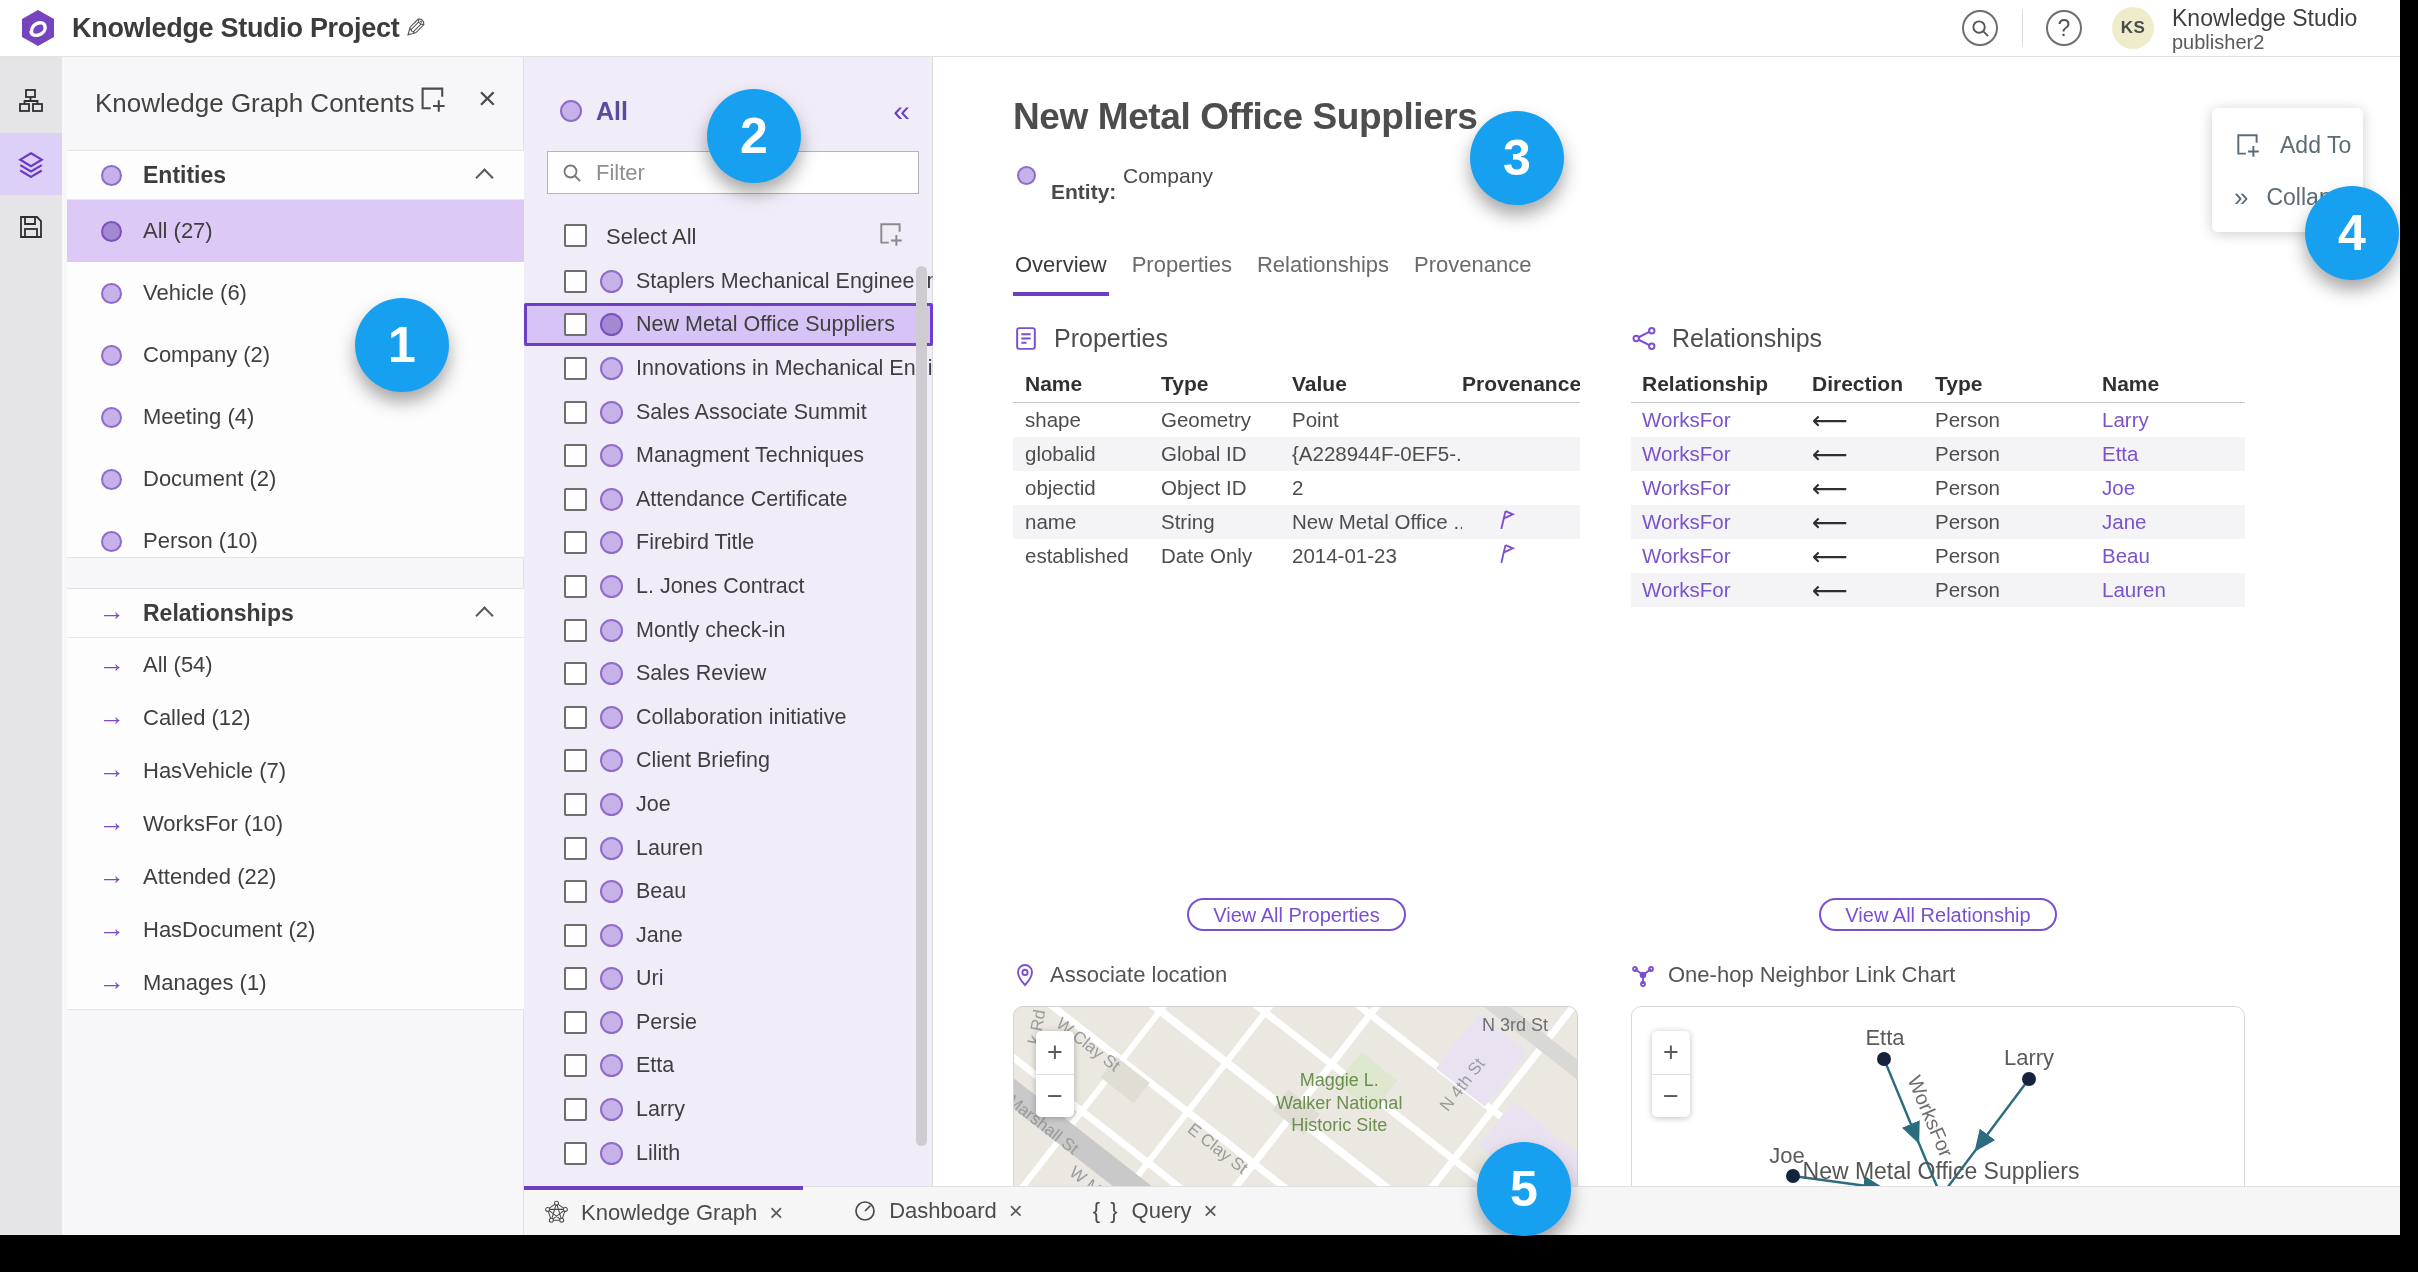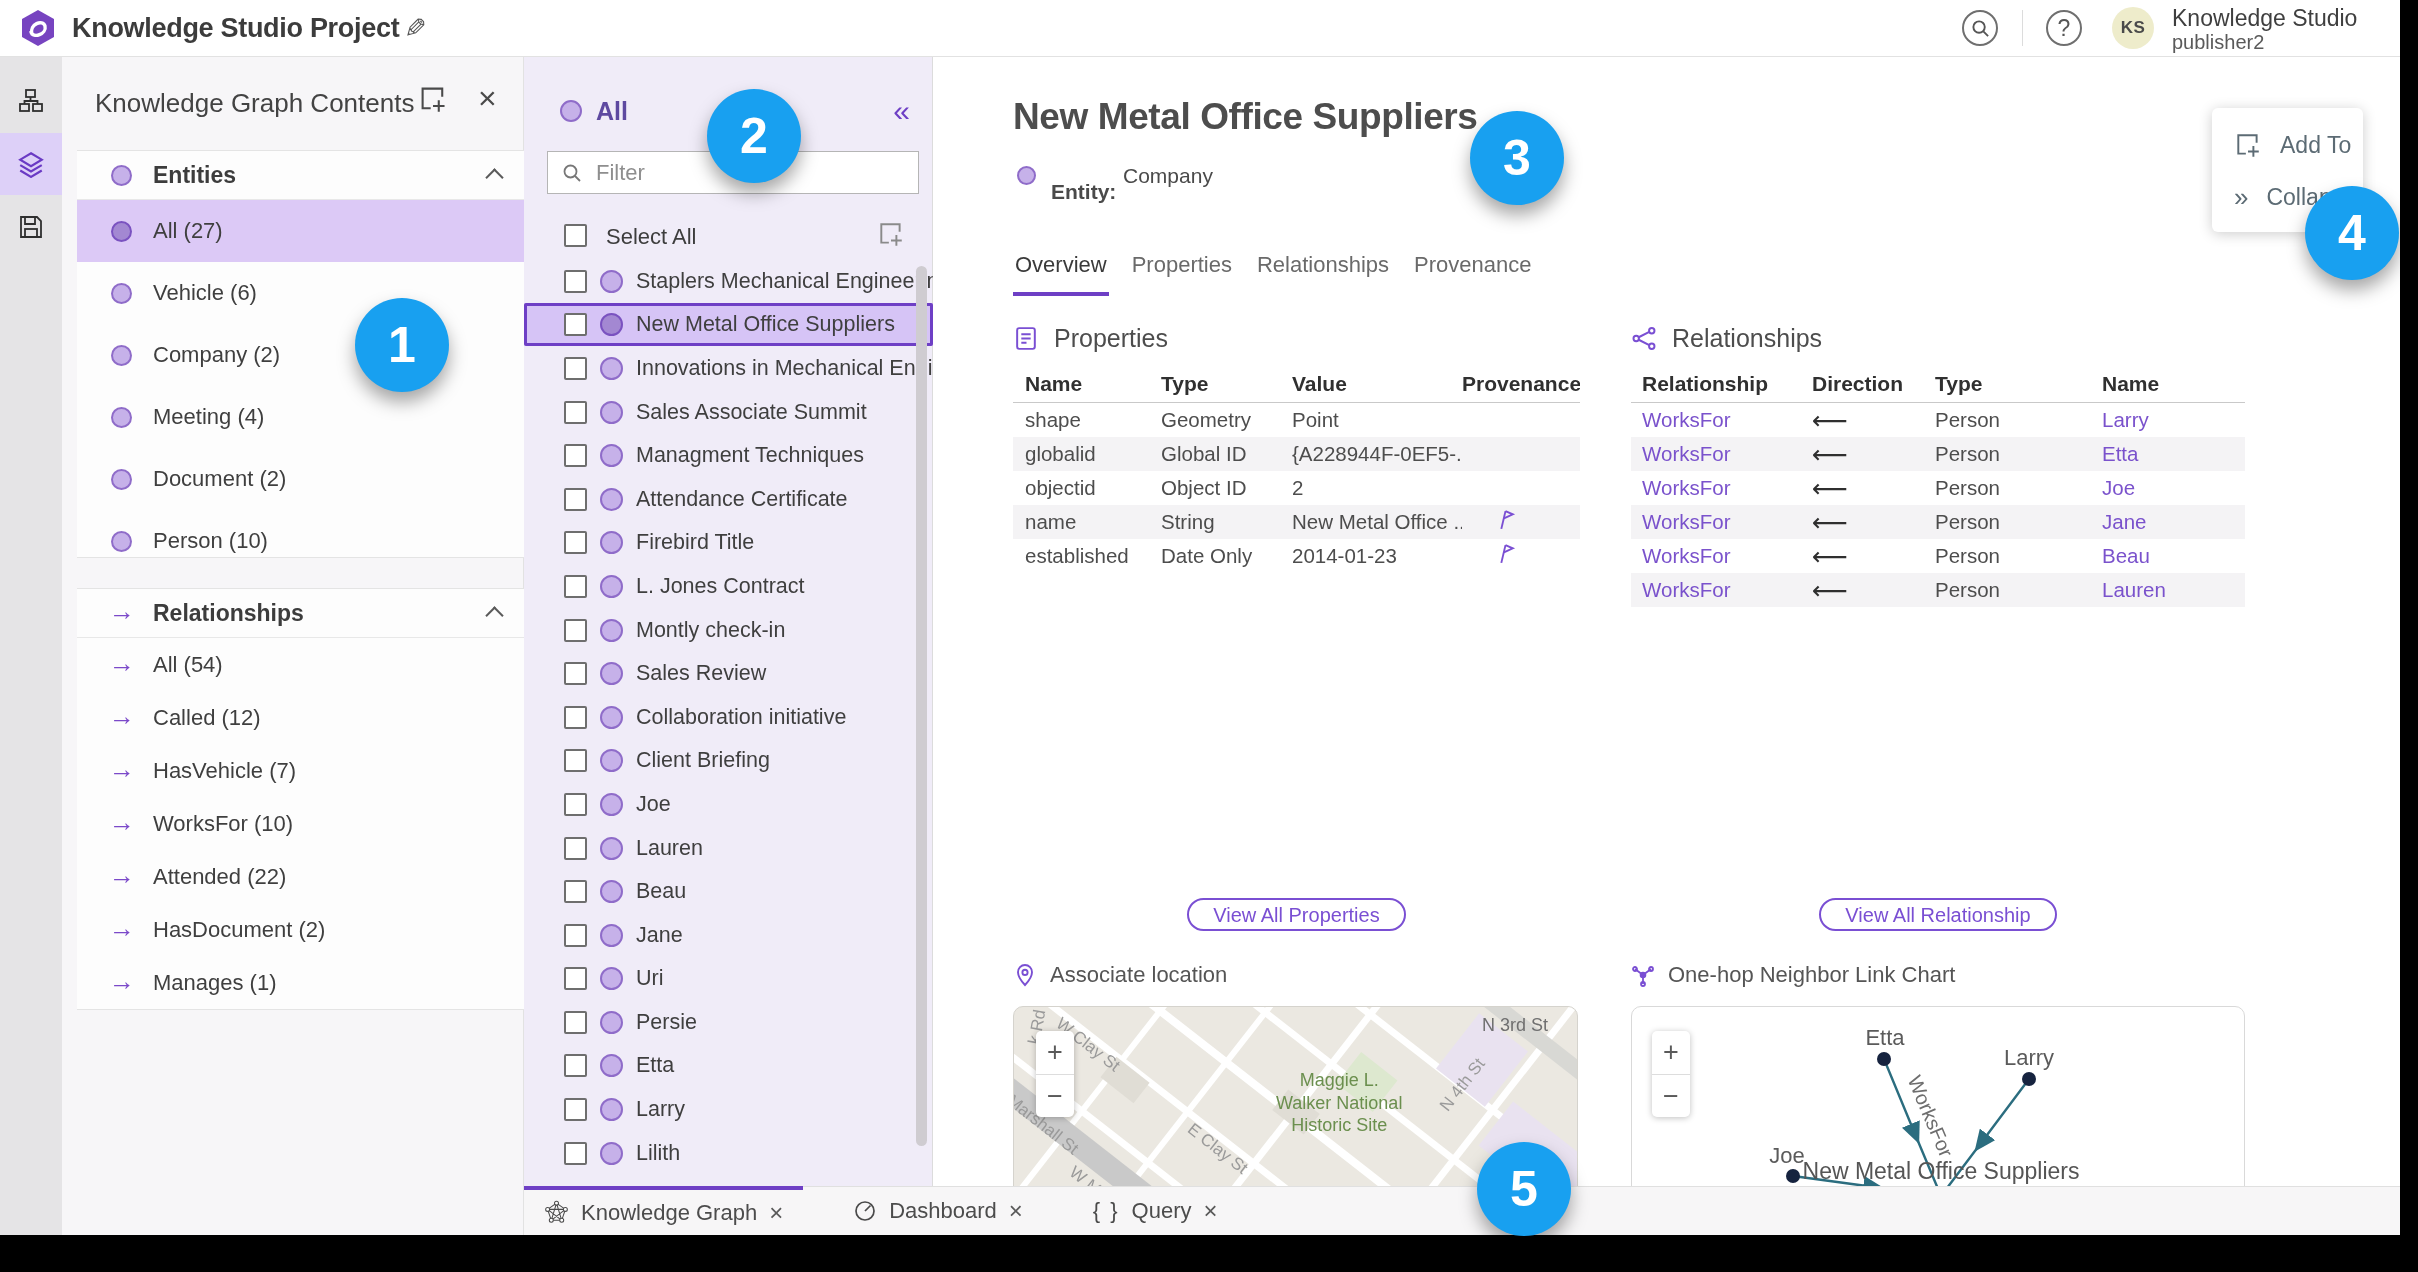--- a/index.html
+++ b/index.html
@@ -22,21 +22,21 @@
   .rail{position:absolute;left:0;top:56px;width:62px;height:1179px;background:#e5e4e6;z-index:5;}
   .rail-item{position:absolute;left:0;width:62px;height:62px;display:flex;align-items:center;justify-content:center;color:#2f2f2f;}
   .rail-item.sel{background:#ddd0f8;color:#6a3ac4;}
   .rail-expand{position:absolute;left:14px;top:1178px;font-size:30px;color:#4f4f4f;cursor:pointer;}
 
   
   .contents{position:absolute;left:62px;top:56px;width:462px;height:1179px;background:#f7f6f8;border-right:1px solid #e2e2e2;box-sizing:border-box;}
   .kg-title{position:absolute;left:33px;top:32px;font-size:26px;color:#434343;}
   .kg-add{position:absolute;left:356px;top:28px;color:#4a4a4a;cursor:pointer;}
   .kg-close{position:absolute;left:416px;top:24px;font-size:32px;color:#4a4a4a;cursor:pointer;}
-  .kg-card{position:absolute;left:15px;width:462px;background:#fdfdfd;border-top:1px solid #e4e4e4;border-bottom:1px solid #e4e4e4;}
+  .kg-card{position:absolute;left:5px;width:462px;background:#fdfdfd;border-top:1px solid #e4e4e4;border-bottom:1px solid #e4e4e4;}
   .kg-card.entities{top:94px;height:406px;}
   .kg-card.rels{top:532px;height:420px;}
   .kg-sec-head{position:relative;height:48px;border-bottom:1px solid #e8e8e8;}
   .kg-sec-head .lbl{position:absolute;left:76px;top:11px;font-size:23px;font-weight:600;color:#3c3c3c;}
   .chev{position:absolute;right:38px;top:20px;width:11px;height:11px;border-left:2px solid #5a5a5a;border-top:2px solid #5a5a5a;transform:rotate(45deg);}
   .kg-item{position:relative;height:62px;display:flex;align-items:center;cursor:pointer;}
   .kg-card.rels .kg-item{height:53px;}
   .kg-item .lbl{position:absolute;left:76px;font-size:22px;color:#3f3f3f;}
   .kg-item.selected{background:#dcc9f6;}
   .dot{display:inline-block;border-radius:50%;background:#c6b1e9;border:2px solid #8f6cc9;box-sizing:border-box;}

